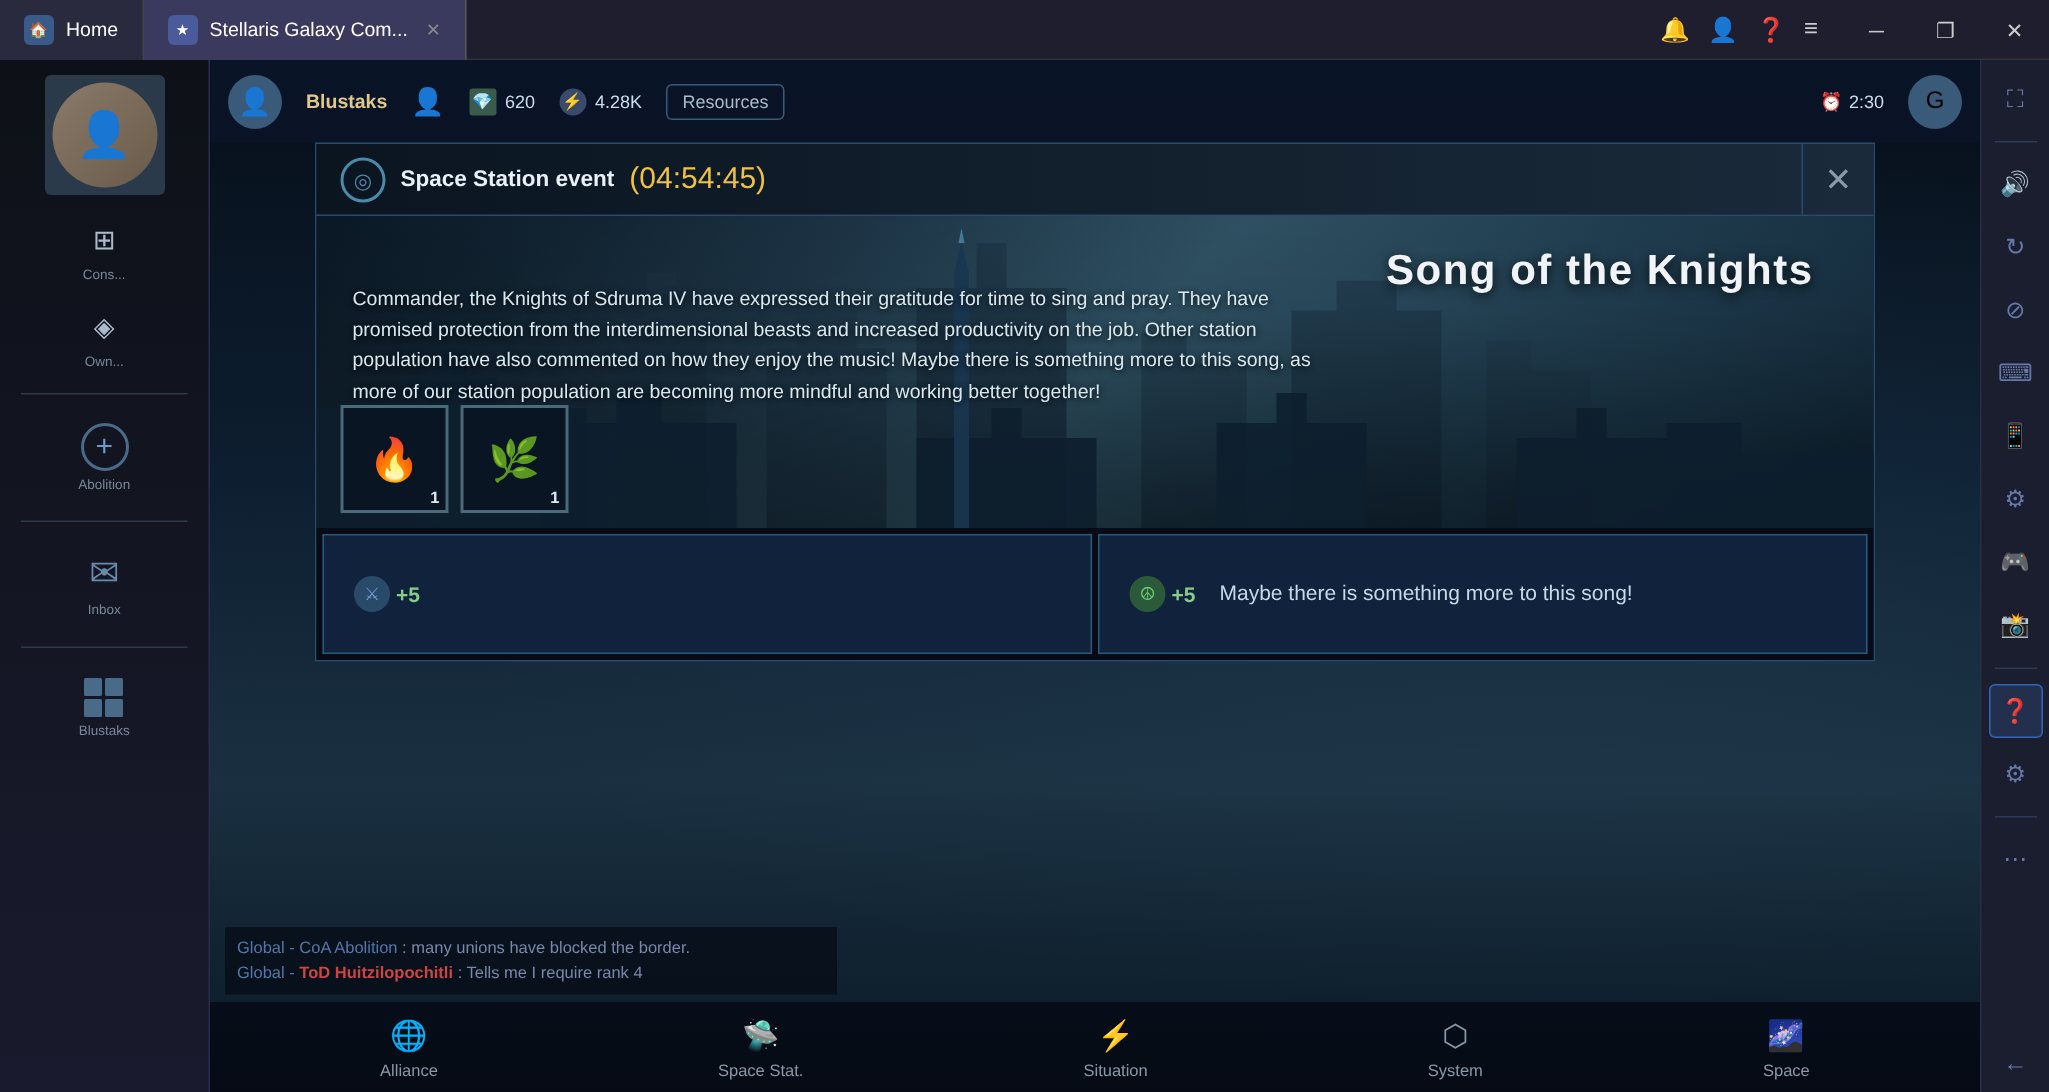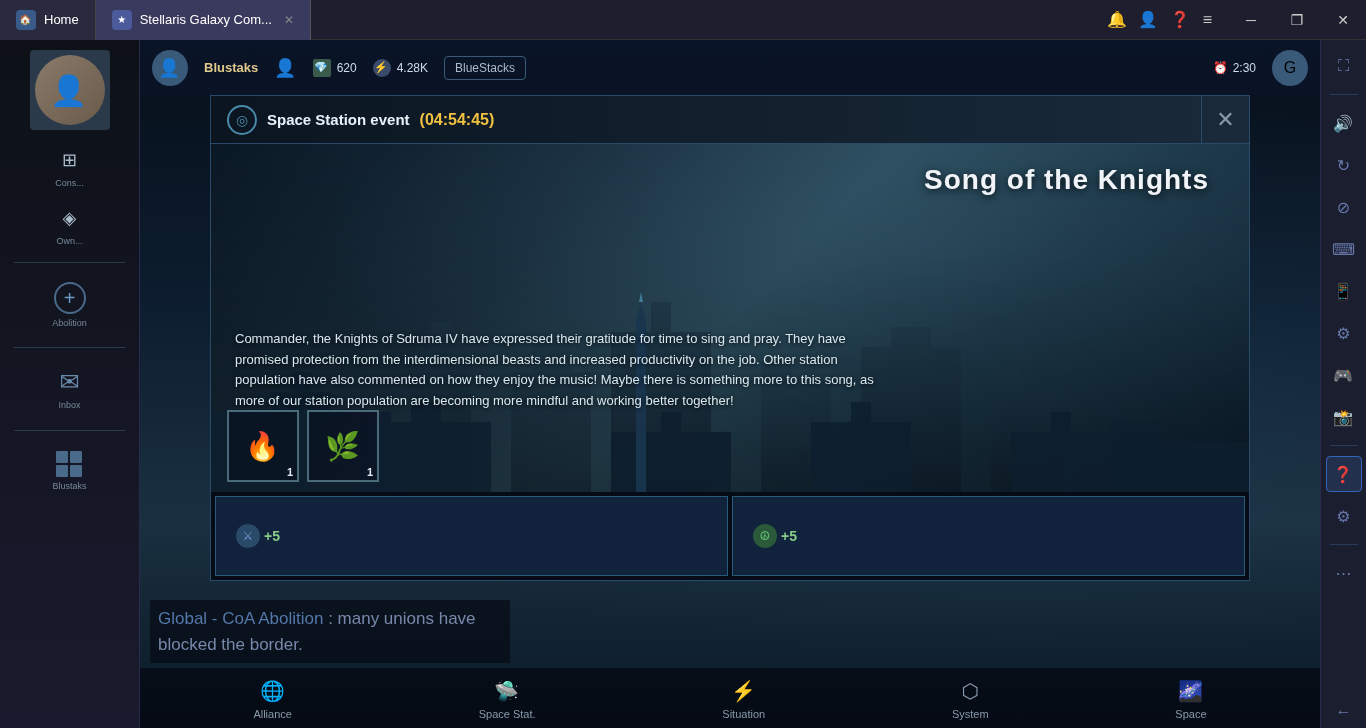--- a/index.html
+++ b/index.html
@@ -323,42 +323,42 @@
       color: #4a8aaa;
       font-size: 14px;
     }
     .modal-title {
       color: #e8f0f8;
       font-size: 15px;
       font-weight: bold;
     }
     .modal-timer {
       color: #f0c040;
-      font-size: 16px;
-      font-weight: bold;
+      font-size: 20px;
+      font-weight: normal;
     }
     .modal-close {
       position: absolute;
       right: 0;
       top: 0;
       width: 48px;
       height: 48px;
       display: flex;
       align-items: center;
       justify-content: center;
       color: #8899aa;
       font-size: 22px;
       cursor: pointer;
       border-left: 1px solid #2a4a6a;
     }
 
     
     .modal-image-area {
       width: 100%;
-      height: 348px;
+      height: 208px;
       position: relative;
       overflow: hidden;
       background: linear-gradient(135deg, #0a1825 0%, #1a3040 30%, #2a4a5a 50%, #1a3545 70%, #0d2030 100%);
     }
     .modal-bg-scene {
       position: absolute;
       inset: 0;
       background: 
         linear-gradient(180deg, transparent 0%, rgba(0,0,0,0.3) 100%),
         radial-gradient(ellipse at 70% 30%, rgba(100,160,200,0.15) 0%, transparent 60%);
@@ -516,24 +516,24 @@
     .bottom-nav-label {
       color: #8899aa;
       font-size: 11px;
     }
 
     
     .chat-overlay {
       position: absolute;
       bottom: 65px;
       left: 10px;
-      width: 360px;
+      width: 408px;
       background: rgba(5,10,20,0.7);
       padding: 6px 8px;
-      font-size: 17px;
+      font-size: 11px;
       color: #8899aa;
       z-index: 5;
     }
     .chat-line {
       line-height: 1.5;
     }
     .chat-highlight {
       color: #cc4444;
       font-weight: bold;
     }
@@ -647,21 +647,21 @@
       <span class="hud-person-icon">👤</span>
       <div class="hud-stat">
         <div class="hud-stat-icon" style="background:#3a5a4a; color:#88cc88; border-radius:2px;">💎</div>
         <span>620</span>
       </div>
       <div class="hud-stat">
         <div class="hud-stat-icon" style="background:#3a4a6a; color:#88aacc;">⚡</div>
         <span>4.28K</span>
       </div>
       <div class="hud-resources-btn">
-        <span>BlueStacks</span>
+        <span>Resources</span>
       </div>
       <div class="hud-spacer"></div>
       <div class="hud-timer">
         <span style="color:#88aacc;">⏰</span>
         <span>2:30</span>
       </div>
       <div class="hud-avatar-small">
         <span style="font-size:16px;">G</span>
       </div>
     </div>
@@ -730,30 +730,36 @@
             <div class="choice-bonus">
               <div class="bonus-icon swords">⚔</div>
               <span class="bonus-value">+5</span>
             </div>
           </div>
           <div class="choice-btn">
             <div class="choice-bonus">
               <div class="bonus-icon peace">☮</div>
               <span class="bonus-value">+5</span>
             </div>
+            <span class="choice-text">Maybe there is something more to this song!</span>
           </div>
         </div>
 
       </div>
     </div>
 
     <div class="chat-overlay">
       <div class="chat-line">
         <span style="color:#5577aa;">Global - CoA Abolition</span>
         <span style="color:#7788aa;"> : many unions have blocked the border.</span>
+      </div>
+      <div class="chat-line">
+        <span style="color:#5577aa;">Global - </span>
+        <span class="chat-highlight">ToD Huitzilopochitli</span>
+        <span style="color:#7788aa;"> : Tells me I require rank 4</span>
       </div>
     </div>
 
     <div class="game-hud-bottom">
       <div class="bottom-nav-item">
         <div class="bottom-nav-icon">🌐</div>
         <span class="bottom-nav-label">Alliance</span>
       </div>
       <div class="bottom-nav-item">
         <div class="bottom-nav-icon">🛸</div>

